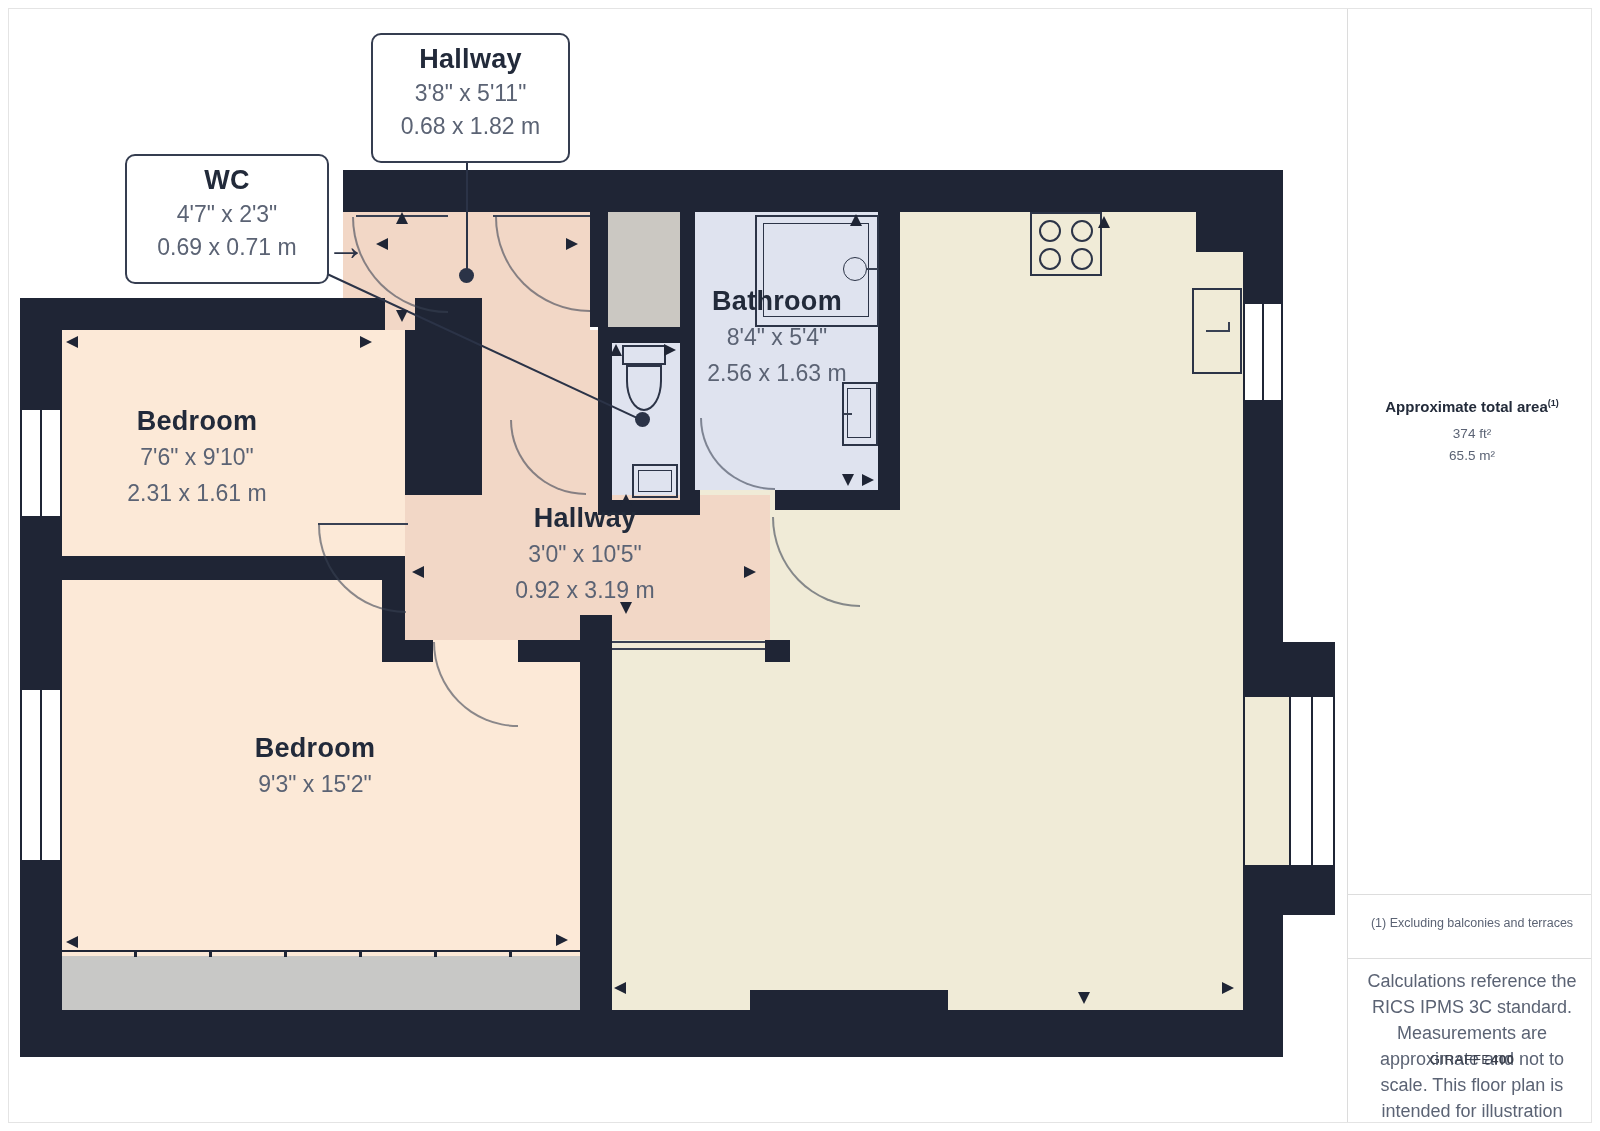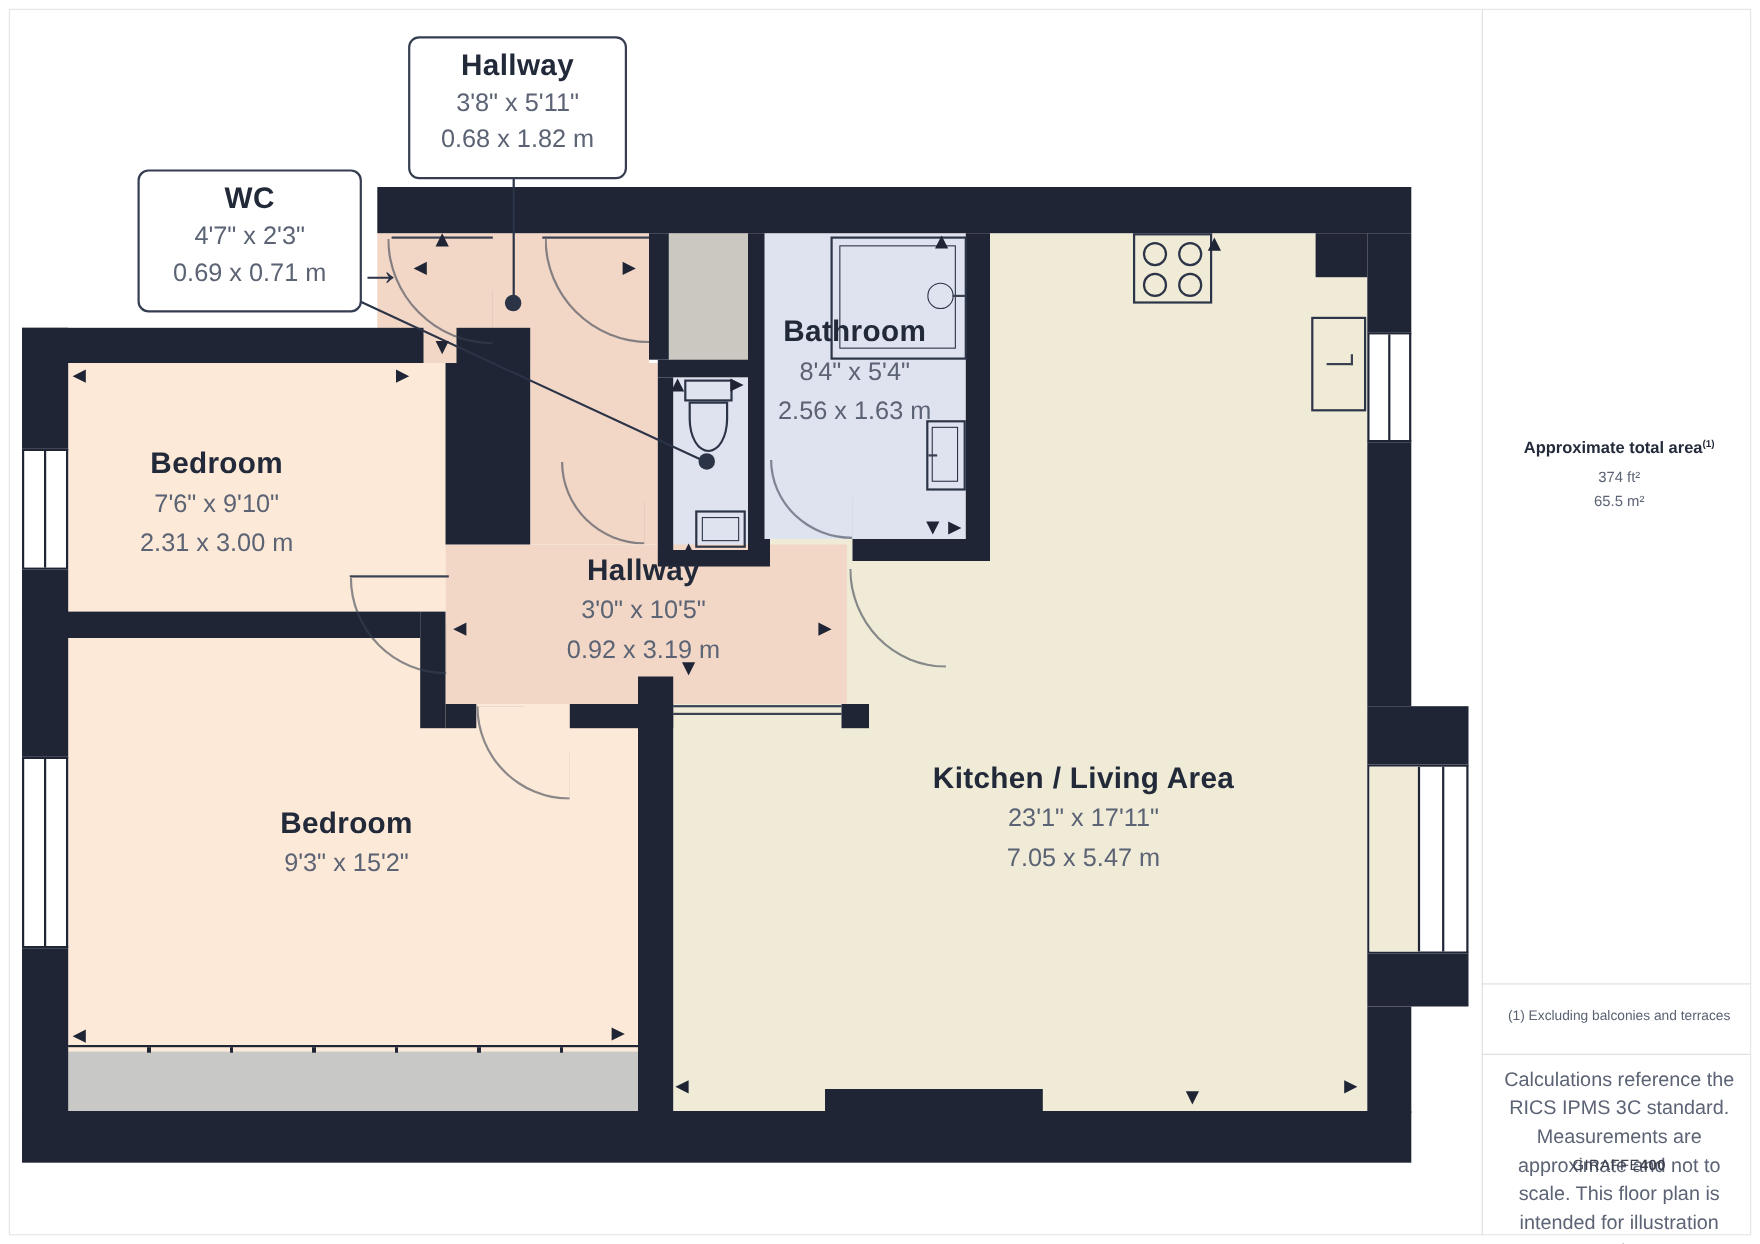--- a/index.html
+++ b/index.html
@@ -180,41 +180,36 @@
   </div>
   <div class="callout" style="left:125px;top:154px;width:200px;height:117px;">
     <div class="t">WC</div>
     <div class="d">4'7" x 2'3"</div>
     <div class="d">0.69 x 0.71 m</div>
   </div>
 
   <div class="room-label" style="left:57px;top:406px;width:280px;">
     <div class="t">Bedroom</div>
     <div class="d">7'6" x 9'10"</div>
-    <div class="d">2.31 x 3.00 m</div>
+    <div class="d">2.31 x 1.61 m</div>
   </div>
   <div class="room-label" style="left:637px;top:286px;width:280px;">
     <div class="t">Bathroom</div>
     <div class="d">8'4" x 5'4"</div>
     <div class="d">2.56 x 1.63 m</div>
   </div>
   <div class="room-label" style="left:445px;top:503px;width:280px;">
     <div class="t">Hallway</div>
     <div class="d">3'0" x 10'5"</div>
     <div class="d">0.92 x 3.19 m</div>
   </div>
   <div class="room-label" style="left:175px;top:733px;width:280px;">
     <div class="t">Bedroom</div>
     <div class="d">9'3" x 15'2"</div>
   </div>
-  <div class="room-label" style="left:820px;top:692px;width:330px;">
-    <div class="t">Kitchen / Living Area</div>
-    <div class="d">23'1" x 17'11"</div>
-    <div class="d">7.05 x 5.47 m</div>
-  </div>
 
   <div class="divider-v" style="left:1347px;top:8px;height:1115px;"></div>
 
   <div class="side-text side-head" style="left:1352px;top:398px;width:240px;">
     <span>Approximate total area</span><sup>(1)</sup>
   </div>
   <div class="side-text side-val" style="left:1352px;top:426px;width:240px;">374 ft²</div>
   <div class="side-text side-val" style="left:1352px;top:448px;width:240px;">65.5 m²</div>
 
   <div class="divider-h" style="left:1347px;top:894px;width:245px;"></div>

